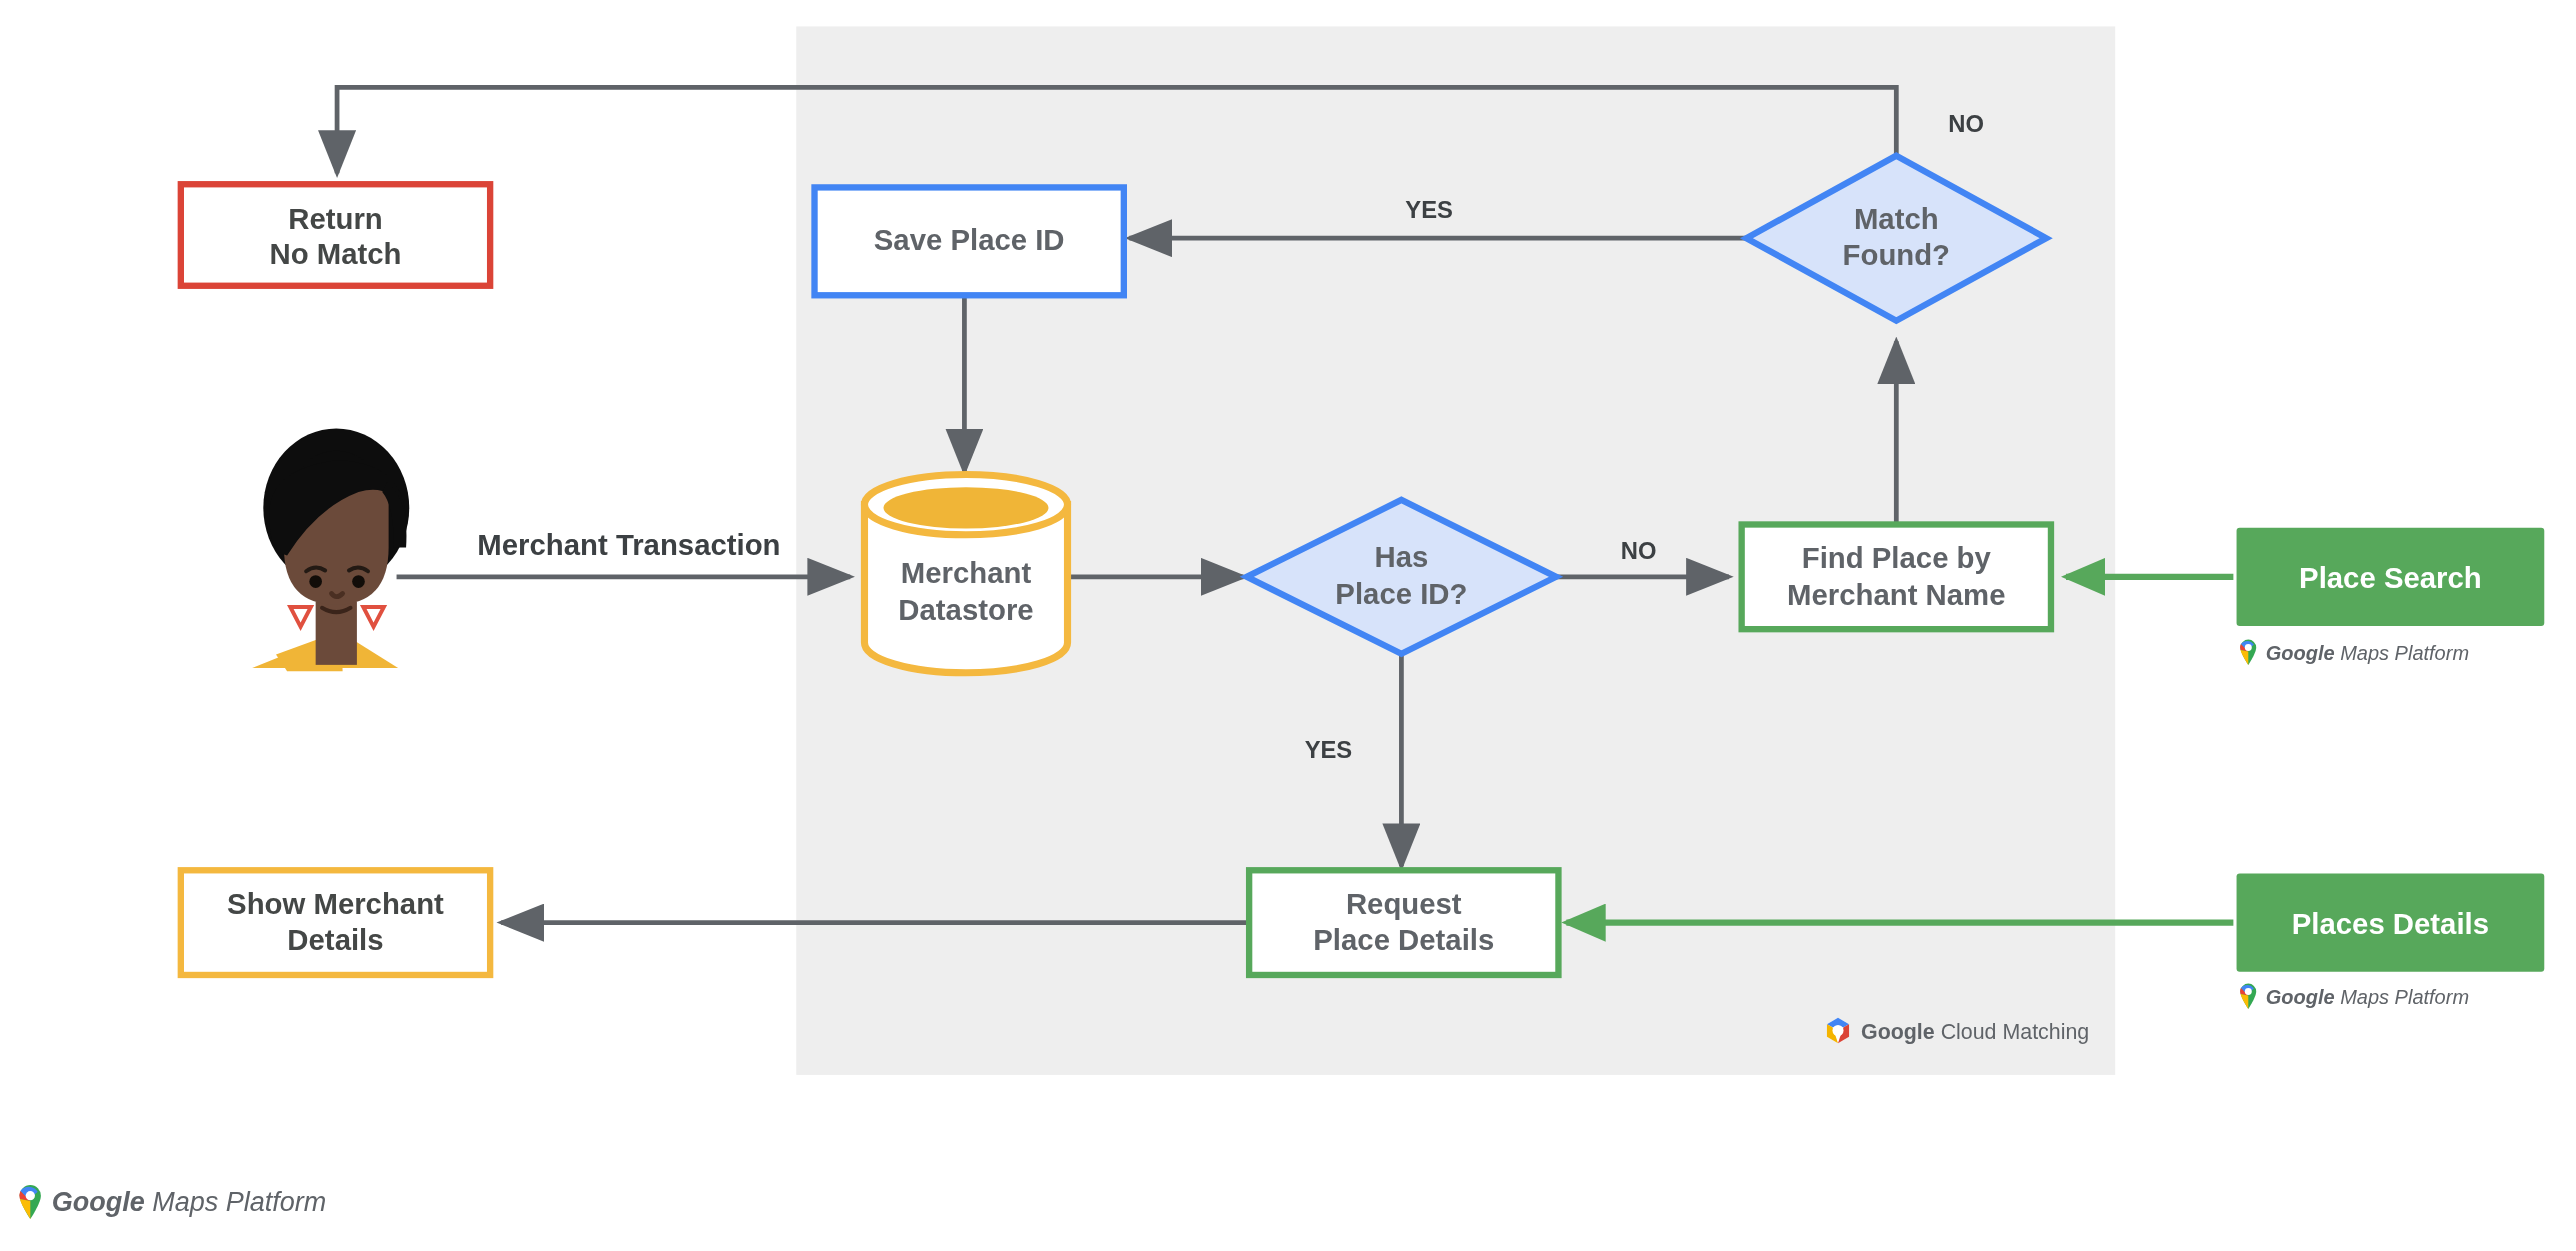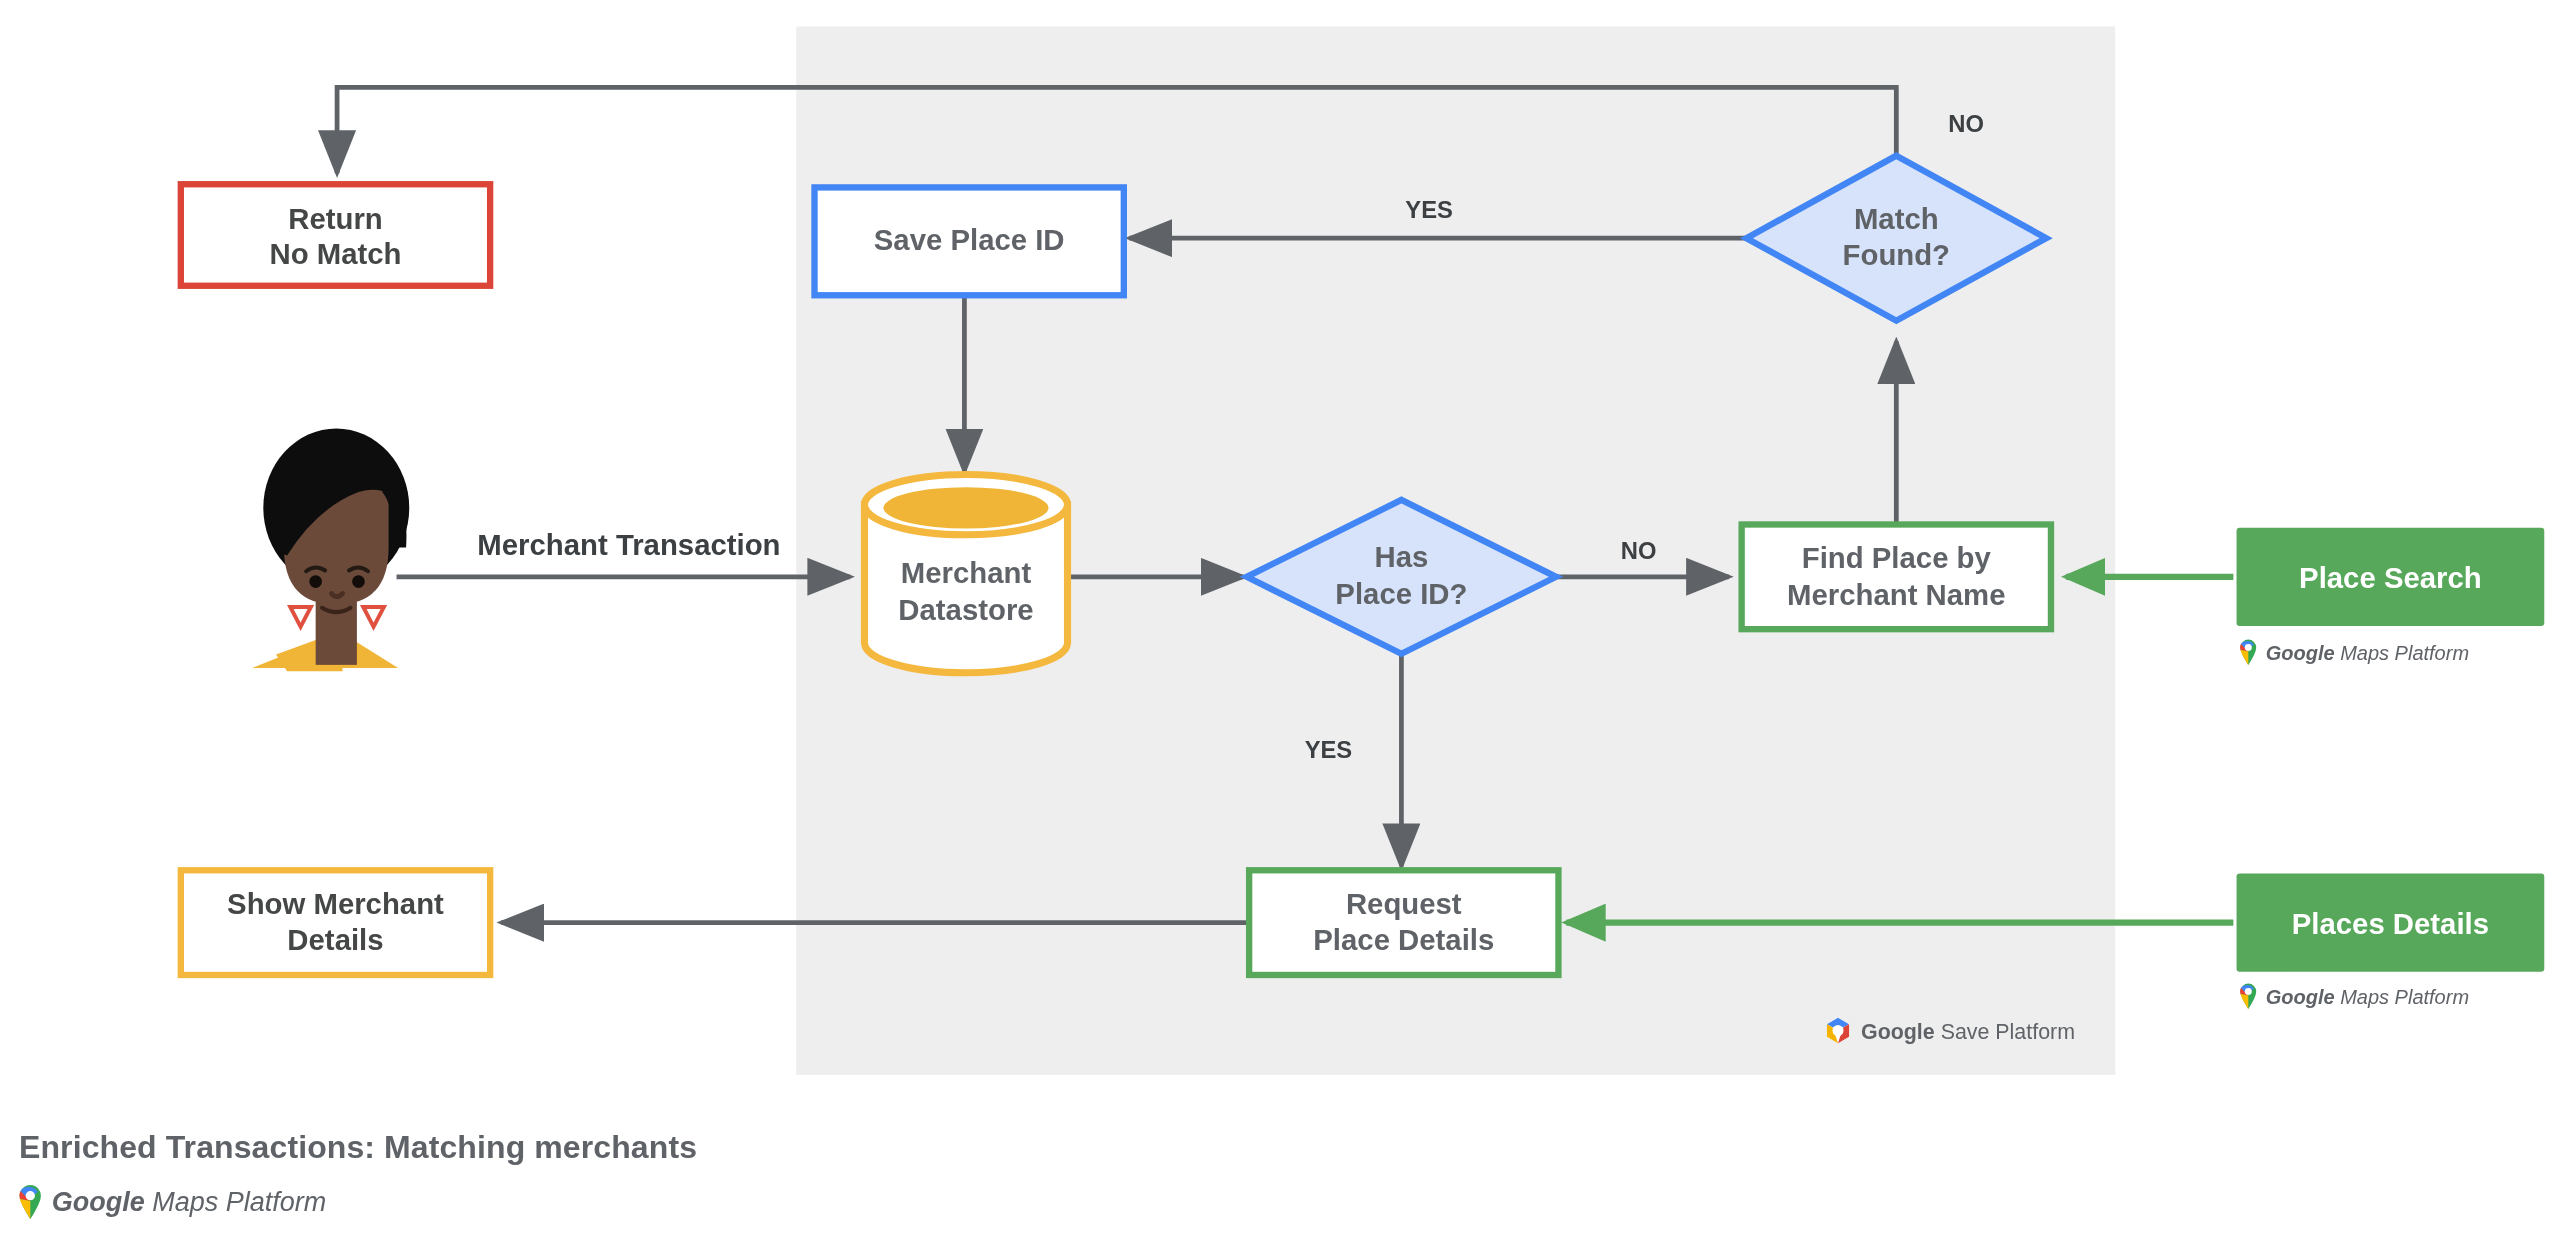--- a/index.html
+++ b/index.html
@@ -192,21 +192,21 @@
   <div class="gcp-wrap" style="left:1823px;top:1017px;">
     <span>
       <svg width="30" height="27" viewBox="0 0 38 34">
         <path d="M19,1 L33,9 L33,25 L19,33 L5,25 L5,9 Z" fill="#ffffff"></path>
         <path d="M19,1 L33,9 L26,13 L12,13 L5,9 Z" fill="#4285f4"></path>
         <path d="M33,9 L33,25 L19,33 L22,24 L26,13 Z" fill="#db4437"></path>
         <path d="M5,9 L12,13 L16,24 L19,33 L5,25 Z" fill="#f4b400"></path>
         <circle cx="19" cy="17" r="7" fill="#ffffff"></circle>
       </svg>
     </span>
-    <span class="gcp-text"><b>Google</b><span> Save Platform</span></span>
+    <span class="gcp-text"><b>Google</b><span> Cloud Matching</span></span>
   </div>
 
   <div class="gmp-wrap gmp-small" style="left:2238px;top:638px;">
     <span>
       <svg width="20.6" height="27" viewBox="0 0 26 34">
         <path d="M13,34 C13,34 3,19 3,12 A10,10 0 0 1 23,12 C23,19 13,34 13,34 Z" fill="#34a853"></path>
         <path d="M3.6,7.6 A10,10 0 0 1 20,8.2 L11,16 Z" fill="#4285f4"></path>
         <path d="M3.6,7.6 A10,10 0 0 0 3.2,15 L13,17 Z" fill="#ea4335"></path>
         <path d="M3.2,15 C4.2,20 9,27 13,34 L13,17 Z" fill="#fbbc04"></path>
         <circle cx="13" cy="12" r="4.4" fill="#ffffff"></circle>
@@ -221,21 +221,20 @@
         <path d="M13,34 C13,34 3,19 3,12 A10,10 0 0 1 23,12 C23,19 13,34 13,34 Z" fill="#34a853"></path>
         <path d="M3.6,7.6 A10,10 0 0 1 20,8.2 L11,16 Z" fill="#4285f4"></path>
         <path d="M3.6,7.6 A10,10 0 0 0 3.2,15 L13,17 Z" fill="#ea4335"></path>
         <path d="M3.2,15 C4.2,20 9,27 13,34 L13,17 Z" fill="#fbbc04"></path>
         <circle cx="13" cy="12" r="4.4" fill="#ffffff"></circle>
       </svg>
     </span>
     <span class="gmp-text"><b>Google</b><span> Maps Platform</span></span>
   </div>
 
-  <div class="caption">Enriched Transactions: Matching merchants</div>
   <div class="gmp-wrap" style="left:16px;top:1183px;">
     <span>
       <svg width="28.6" height="36" viewBox="0 0 26 34">
         <path d="M13,34 C13,34 3,19 3,12 A10,10 0 0 1 23,12 C23,19 13,34 13,34 Z" fill="#34a853"></path>
         <path d="M3.6,7.6 A10,10 0 0 1 20,8.2 L11,16 Z" fill="#4285f4"></path>
         <path d="M3.6,7.6 A10,10 0 0 0 3.2,15 L13,17 Z" fill="#ea4335"></path>
         <path d="M3.2,15 C4.2,20 9,27 13,34 L13,17 Z" fill="#fbbc04"></path>
         <circle cx="13" cy="12" r="4.4" fill="#ffffff"></circle>
       </svg>
     </span>

